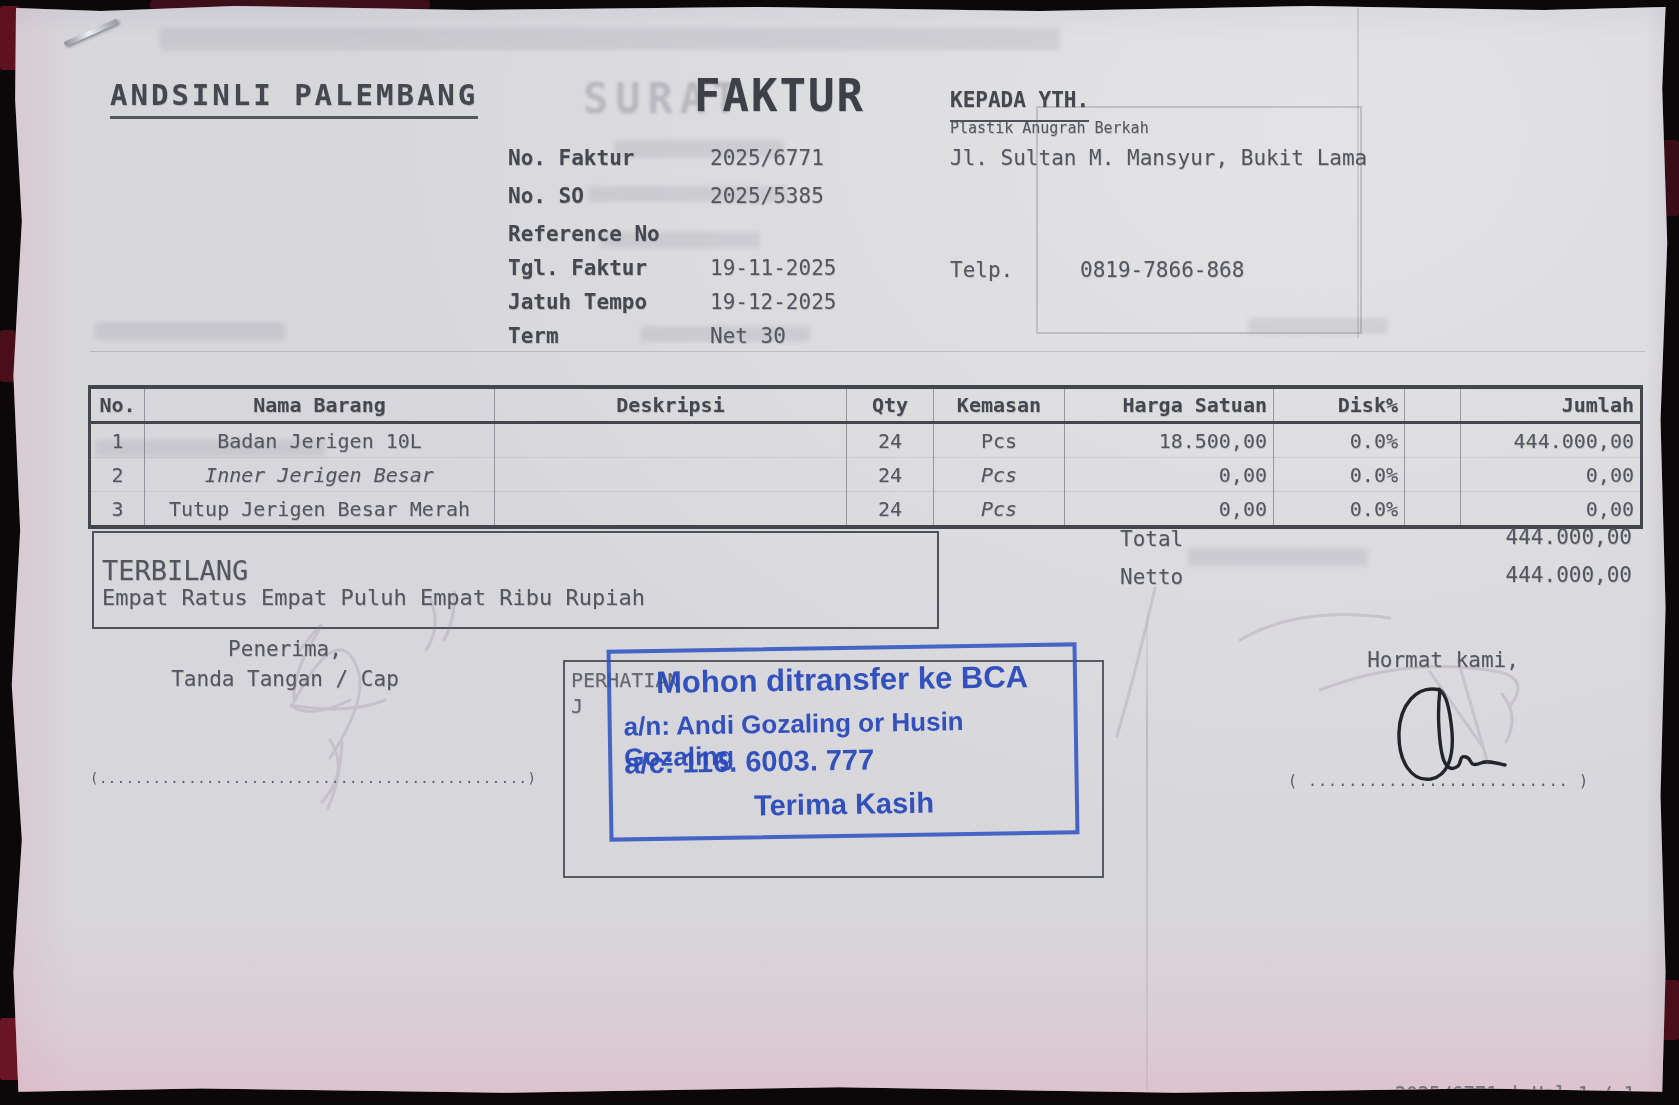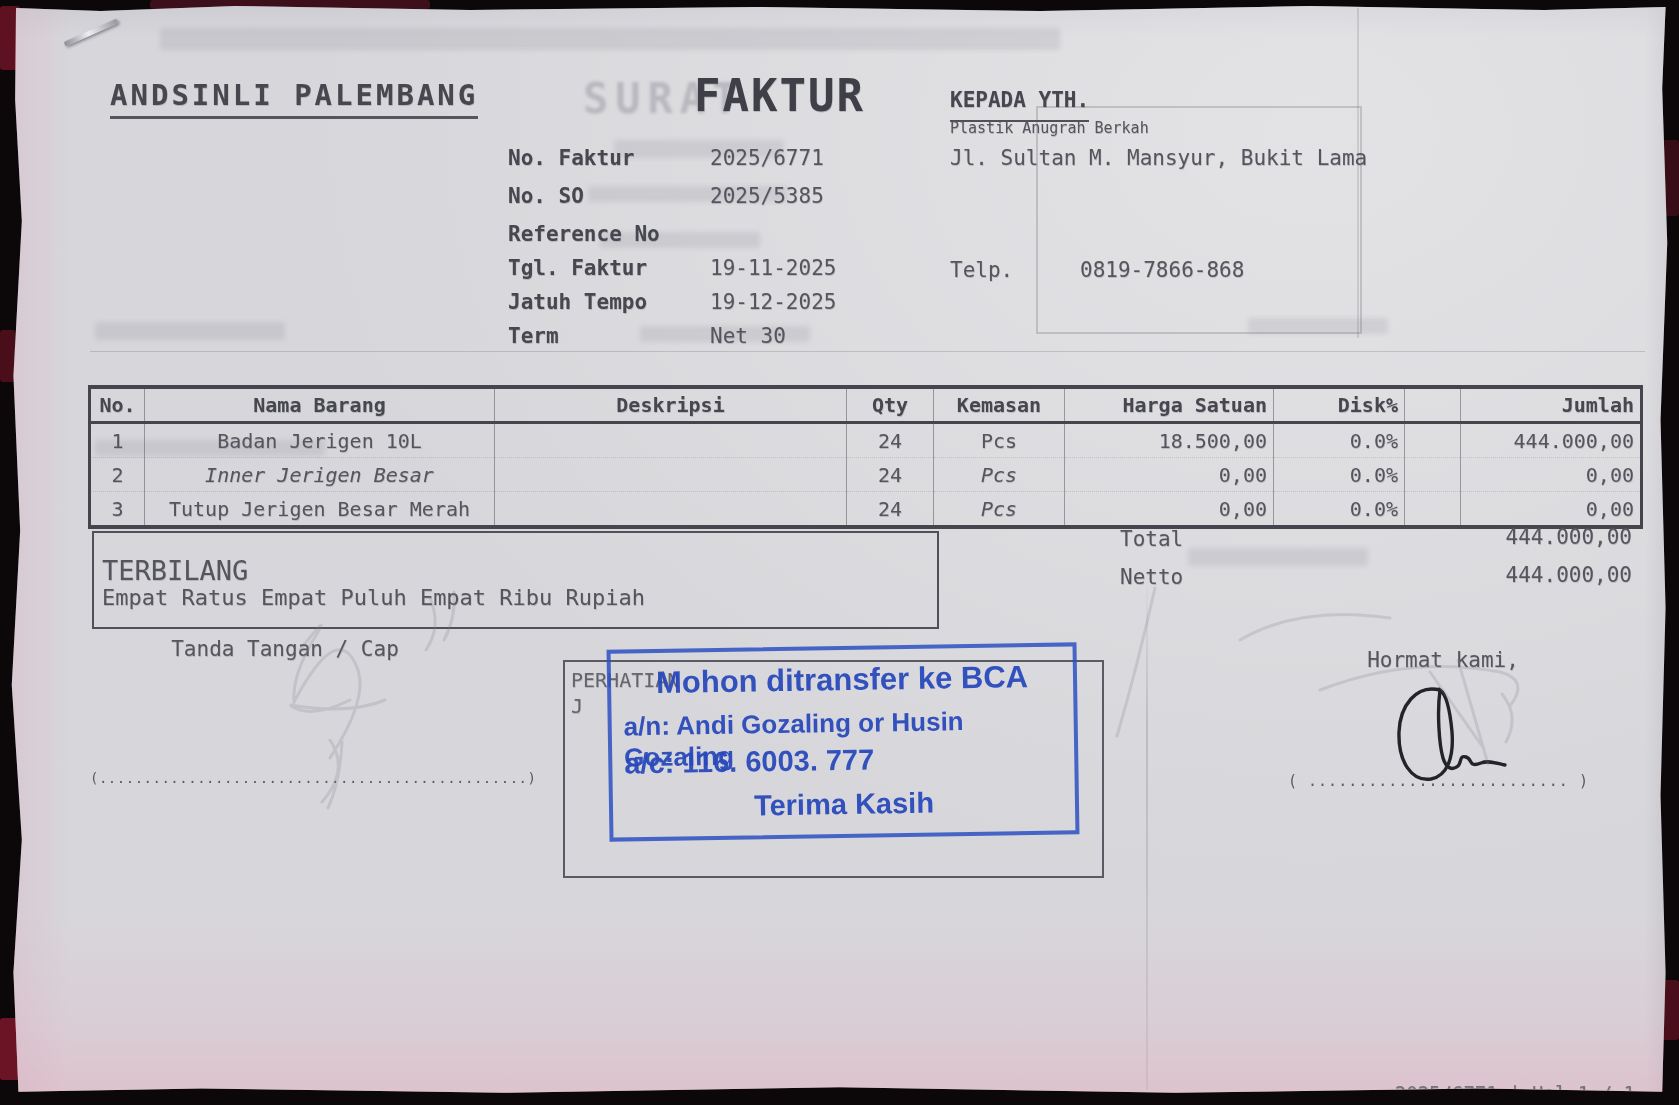--- a/index.html
+++ b/index.html
@@ -238,20 +238,21 @@
     <div class="abs print total-value">444.000,00</div>
     <div class="abs print netto-label">Netto</div>
     <div class="abs print netto-value">444.000,00</div>
 
     <div class="abs terbilang-box">
       <div class="abs print terbilang-label">TERBILANG</div>
       <div class="abs print terbilang-text">Empat Ratus Empat Puluh Empat Ribu Rupiah</div>
     </div>
 
     <div class="abs print receiver">
+      <div>Penerima,</div>
       <div>Tanda Tangan / Cap</div>
     </div>
     <div class="abs dots-left">(................................................)</div>
 
     <div class="abs attention-box">
       <div class="abs print attention-title">PERHATIAN</div>
       <div class="abs print attention-line2">J</div>
     </div>
     <div class="abs stamp">
       <div class="stamp-line1">Mohon ditransfer ke BCA</div>

